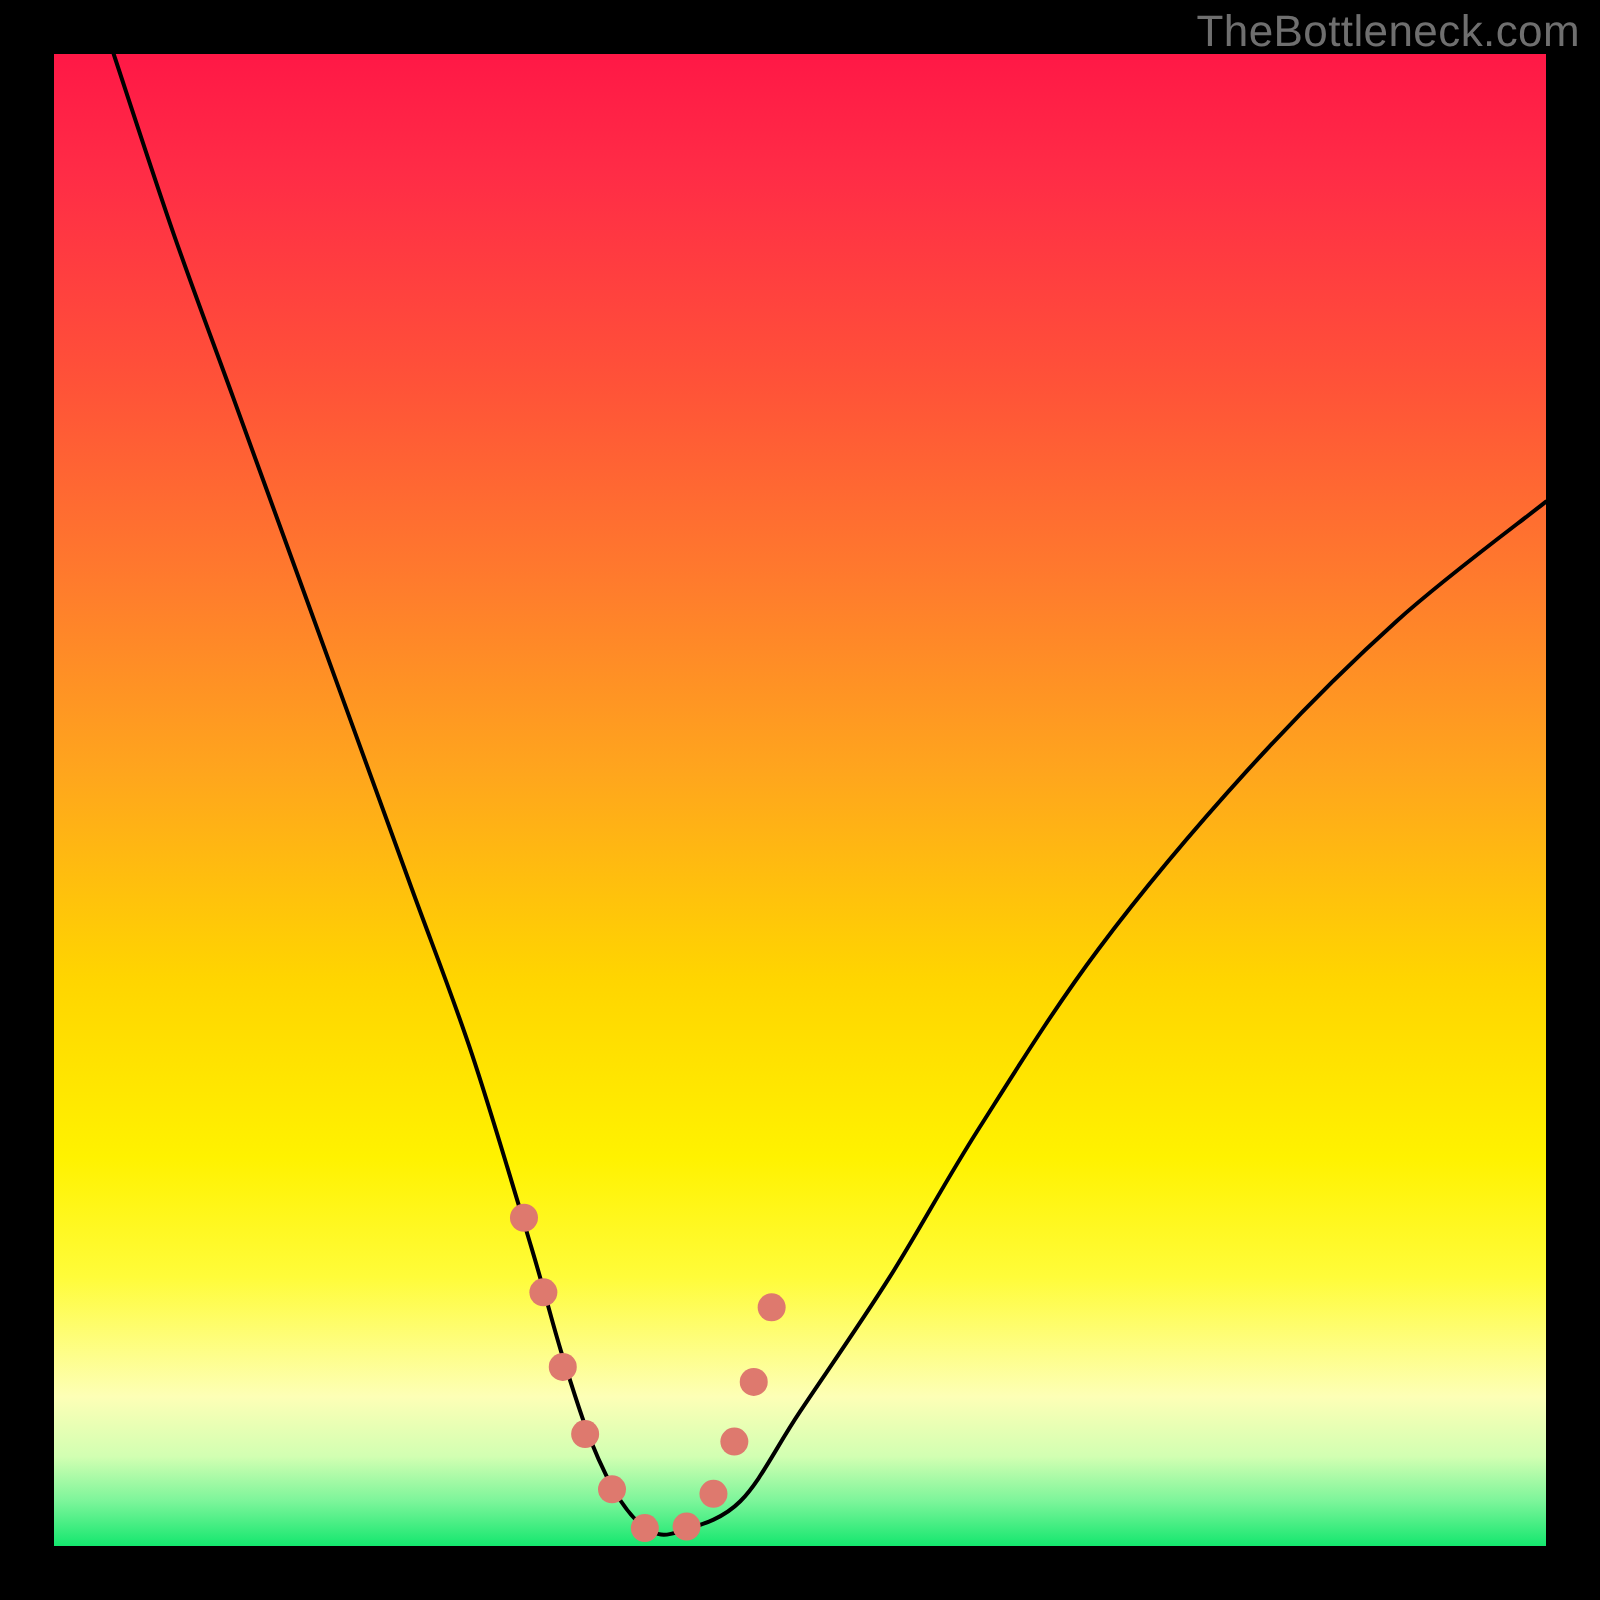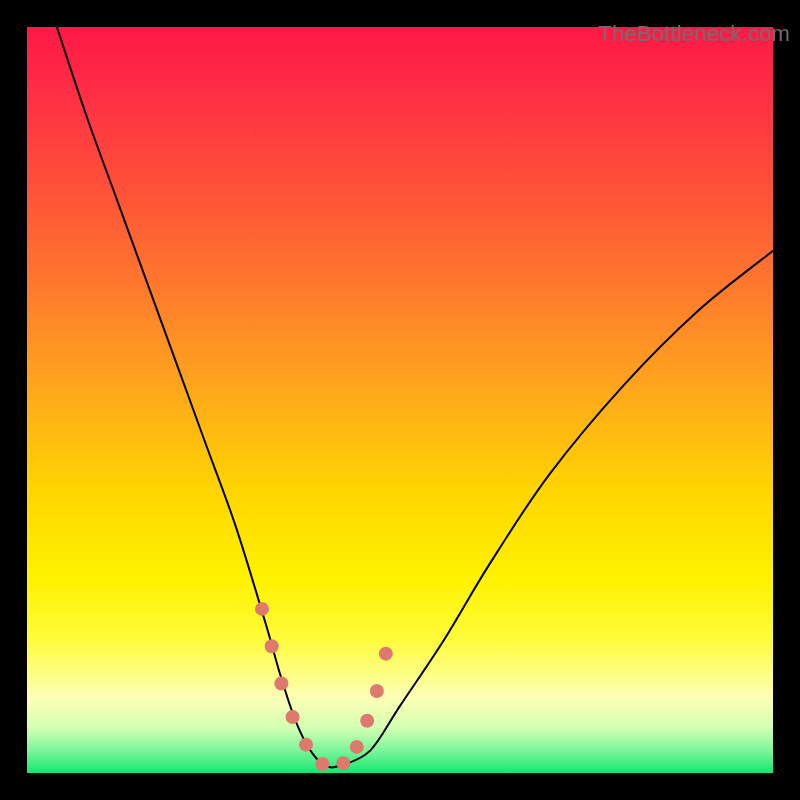--- a/index.html
+++ b/index.html
@@ -48,21 +48,20 @@
   }
   .watermark {
     position: absolute;
     top: 3px;
     right: 10px;
     color: #6f6f6f;
     font-size: 22px;
     font-weight: 500;
     letter-spacing: 0.2px;
     user-select: none;
-    margin-top: 18px;
   }
   svg.curve {
     position: absolute;
     inset: 0;
     width: 746px;
     height: 746px;
     display: block;
   }
   .curve-path {
     fill: none;

